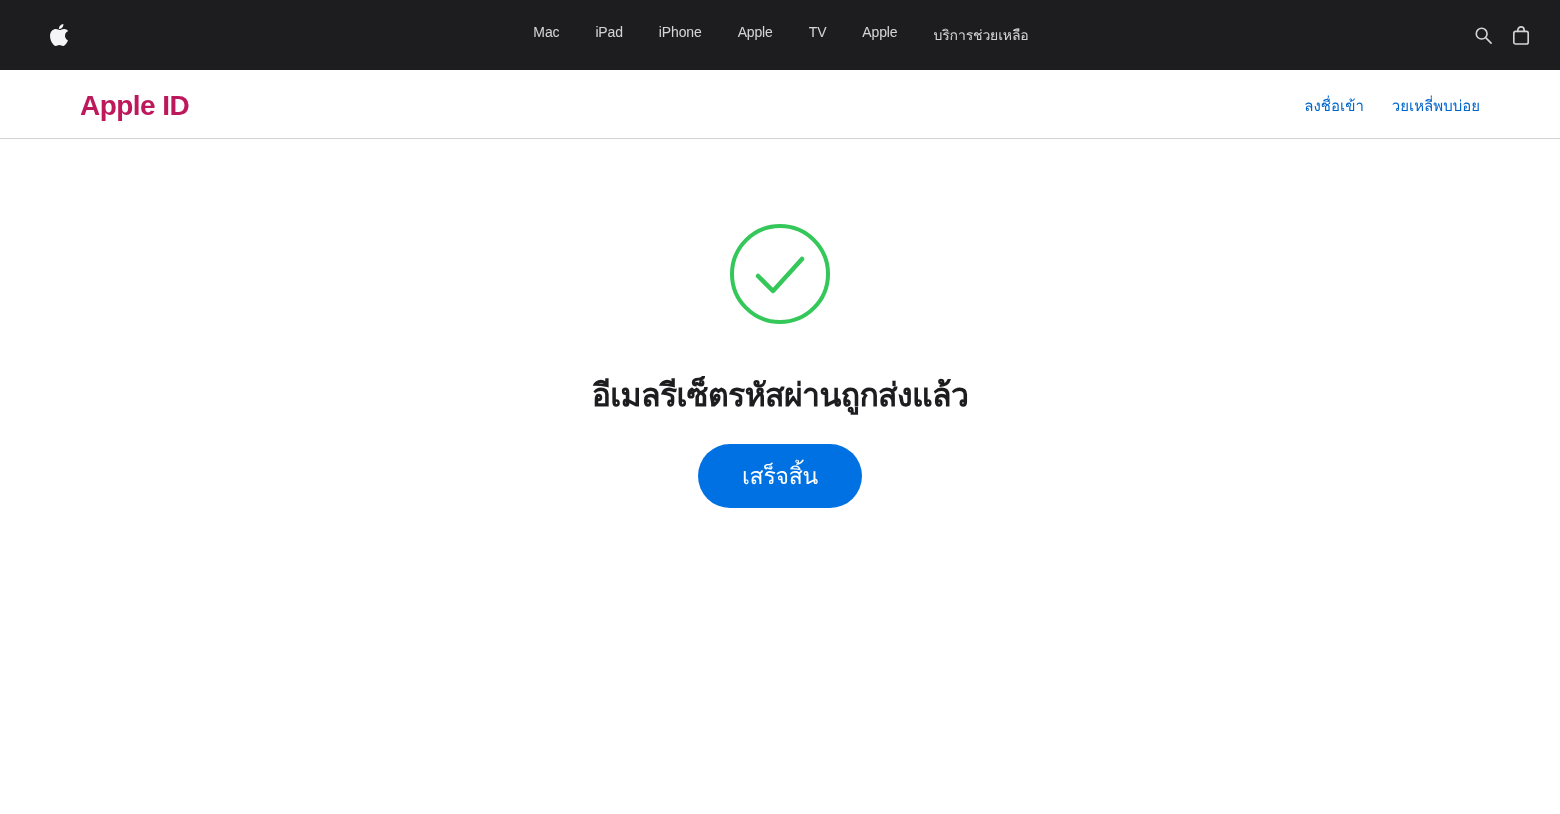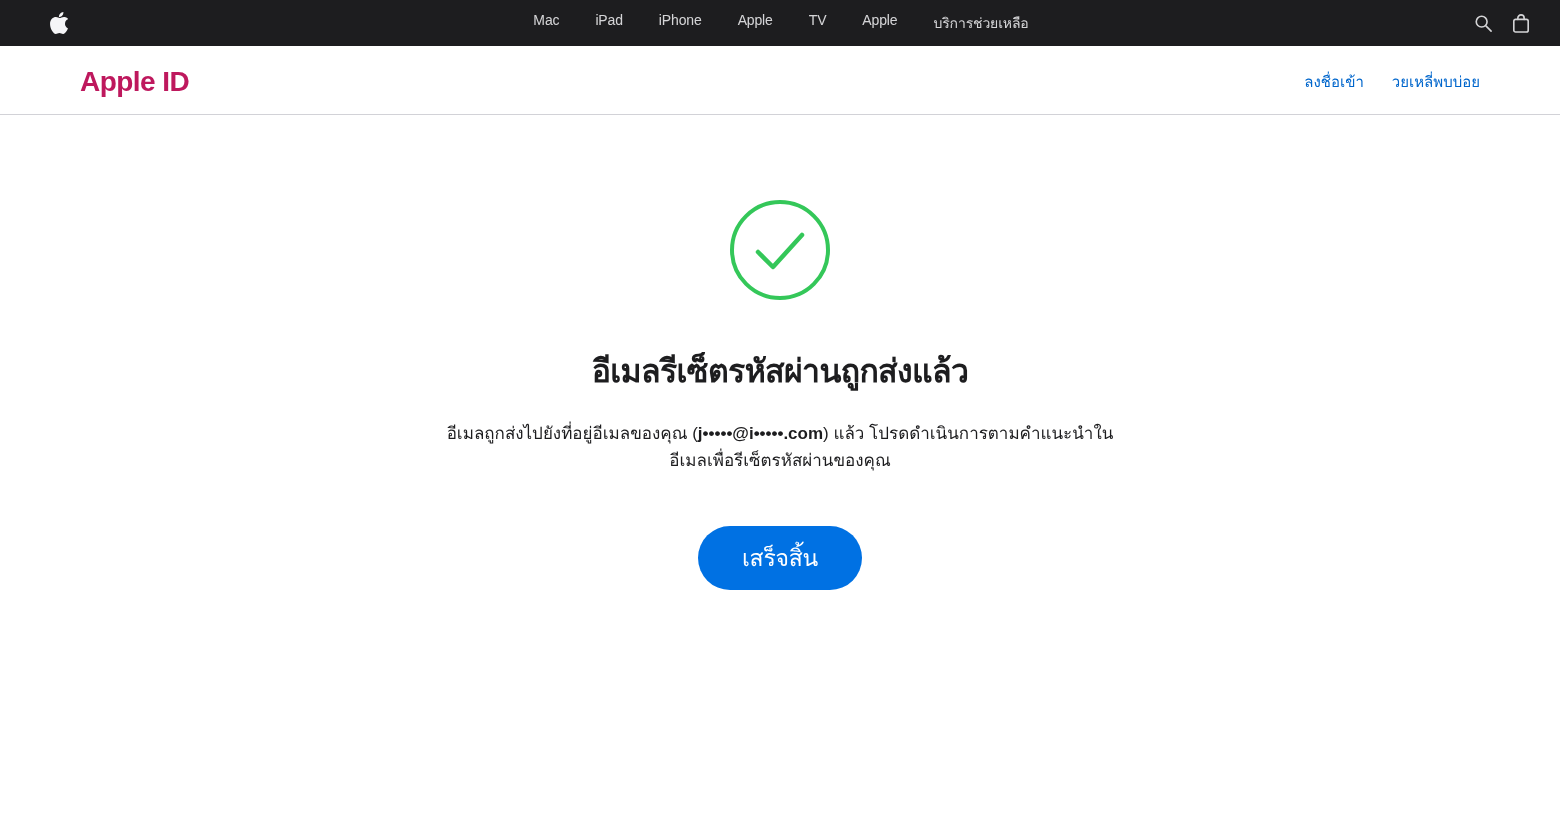--- a/index.html
+++ b/index.html
@@ -14,21 +14,21 @@
       color: #1d1d1f;
       min-height: 814px;
       width: 1560px;
     }
 
     
     nav {
       background: #1d1d1f;
       display: flex;
       align-items: center;
-      height: 46px;
+      height: 70px;
       padding: 0 30px;
       gap: 0;
     }
 
     .nav-logo {
       flex: 0 0 auto;
       display: flex;
       align-items: center;
       justify-content: center;
       padding: 0 20px;
@@ -208,19 +208,16 @@
 
   <div class="success-icon-wrapper">
     <svg class="success-circle" viewBox="0 0 110 110">
       <circle cx="55" cy="55" r="48" stroke="#34c759" stroke-width="4" fill="none"></circle>
       <polyline points="33,57 48,72 77,40" stroke="#34c759" stroke-width="4.5" fill="none" stroke-linecap="round" stroke-linejoin="round"></polyline>
     </svg>
   </div>
 
   <h2 class="success-title">อีเมลรีเซ็ตรหัสผ่านถูกส่งแล้ว</h2>
 
-  <p class="success-description">
-    <span>อีเมลถูกส่งไปยังที่อยู่อีเมลของคุณ (</span><span class="email-highlight">j•••••@i•••••.com</span><span>) แล้ว โปรดดำเนินการตามคำแนะนำในอีเมลเพื่อรีเซ็ตรหัสผ่านของคุณ</span>
-  </p>
 
   <button class="done-button">เสร็จสิ้น</button>
 
 </main>
 
 </body></html>

